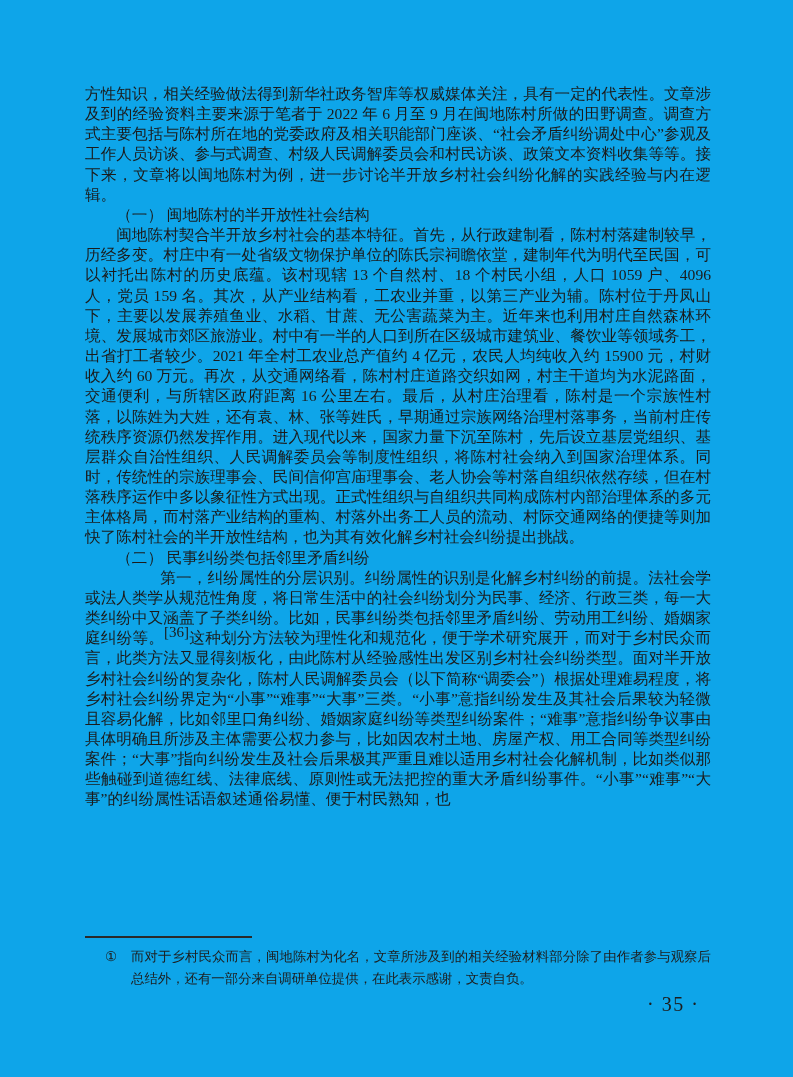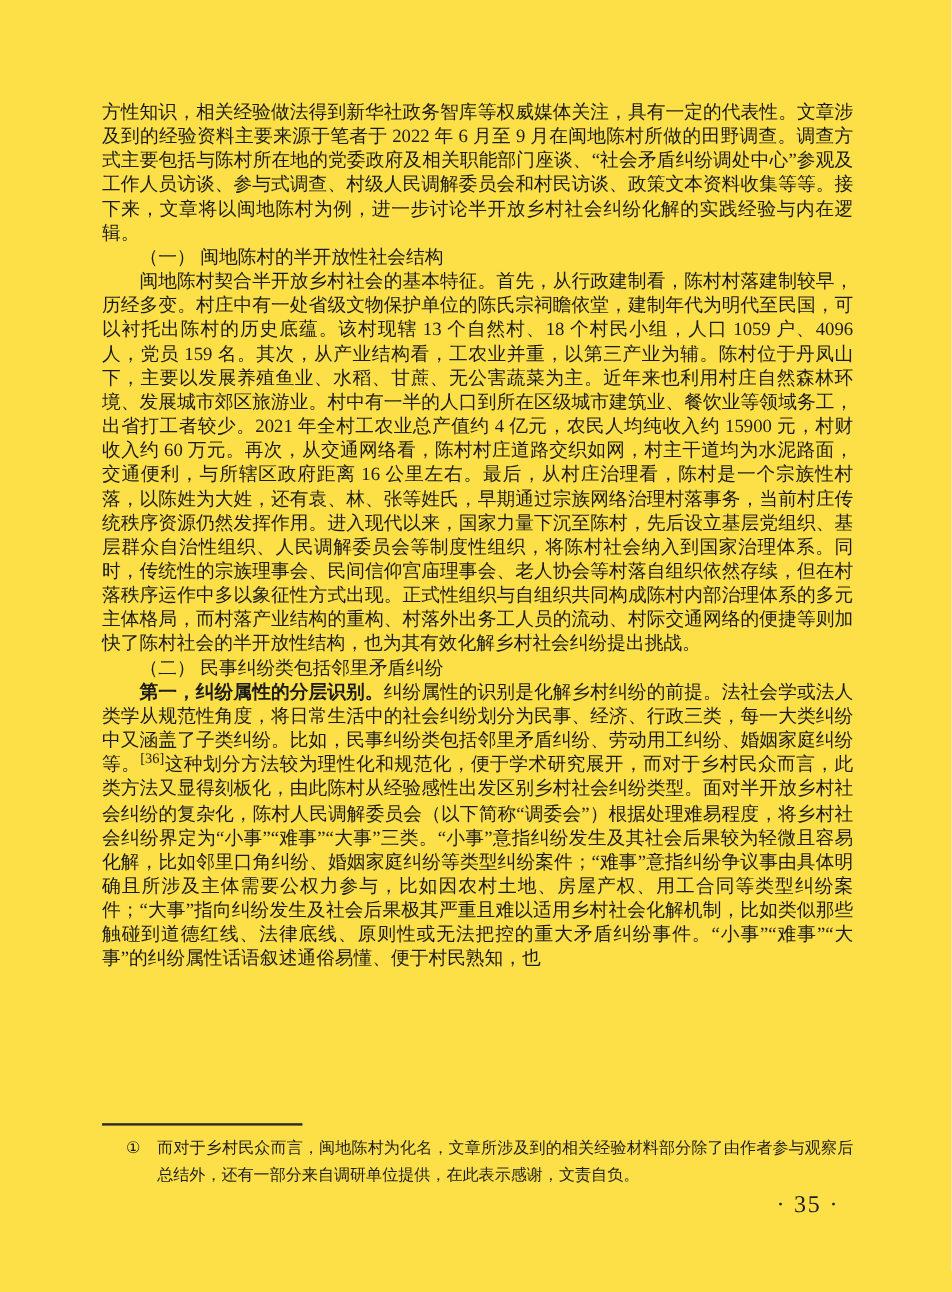--- a/index.html
+++ b/index.html
@@ -5,43 +5,43 @@
   html, body {
     margin: 0;
     padding: 0;
     background: #e9e9e7;
   }
   .page {
     position: relative;
     width: 793px;
     height: 1077px;
     margin: 0 auto;
-    background: #fde047;
+    background: #0ea5e9;
     overflow: hidden;
     font-family: "Liberation Serif", "DejaVu Serif", serif;
     color: #1b1b1b;
   }
   .article {
     position: absolute;
     left: 85px;
     top: 84px;
     width: 626px;
     font-size: 15.6px;
     line-height: 20.15px;
     text-align: justify;
   }
   .article p {
     margin: 0;
     padding: 0;
   }
   .indent { text-indent: 2em; }
   .no-indent { text-indent: 0; }
-  .bold-lead { font-weight: bold; }
+  .bold-lead { font-weight: normal; margin-left: 44px; }
   sup.cite {
-    font-size: 12px;
+    font-size: 15px;
     line-height: 0;
     vertical-align: super;
     letter-spacing: 0;
   }
   .footnotes {
     position: absolute;
     left: 85px;
     top: 936px;
     width: 626px;
   }

